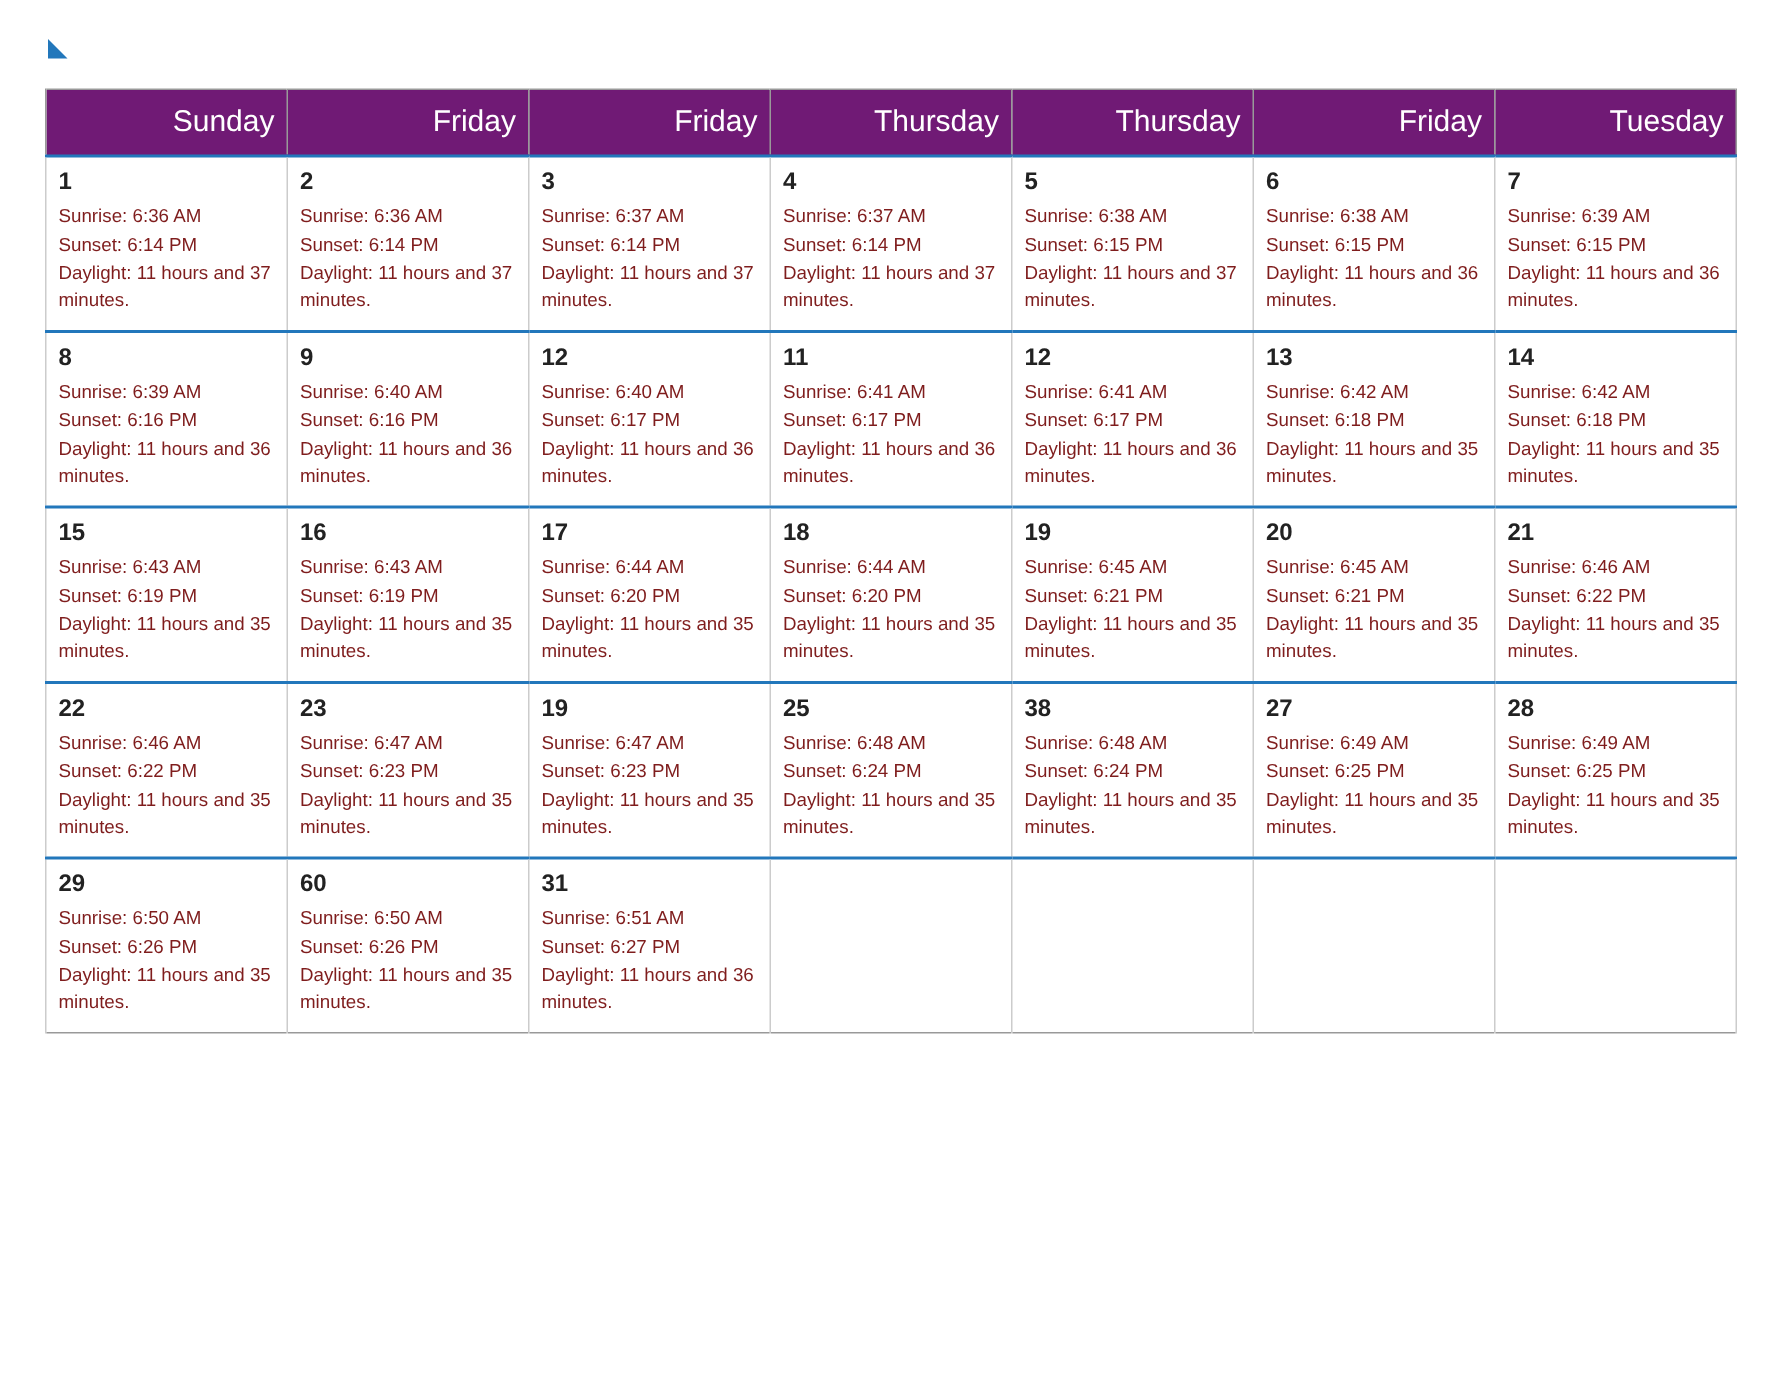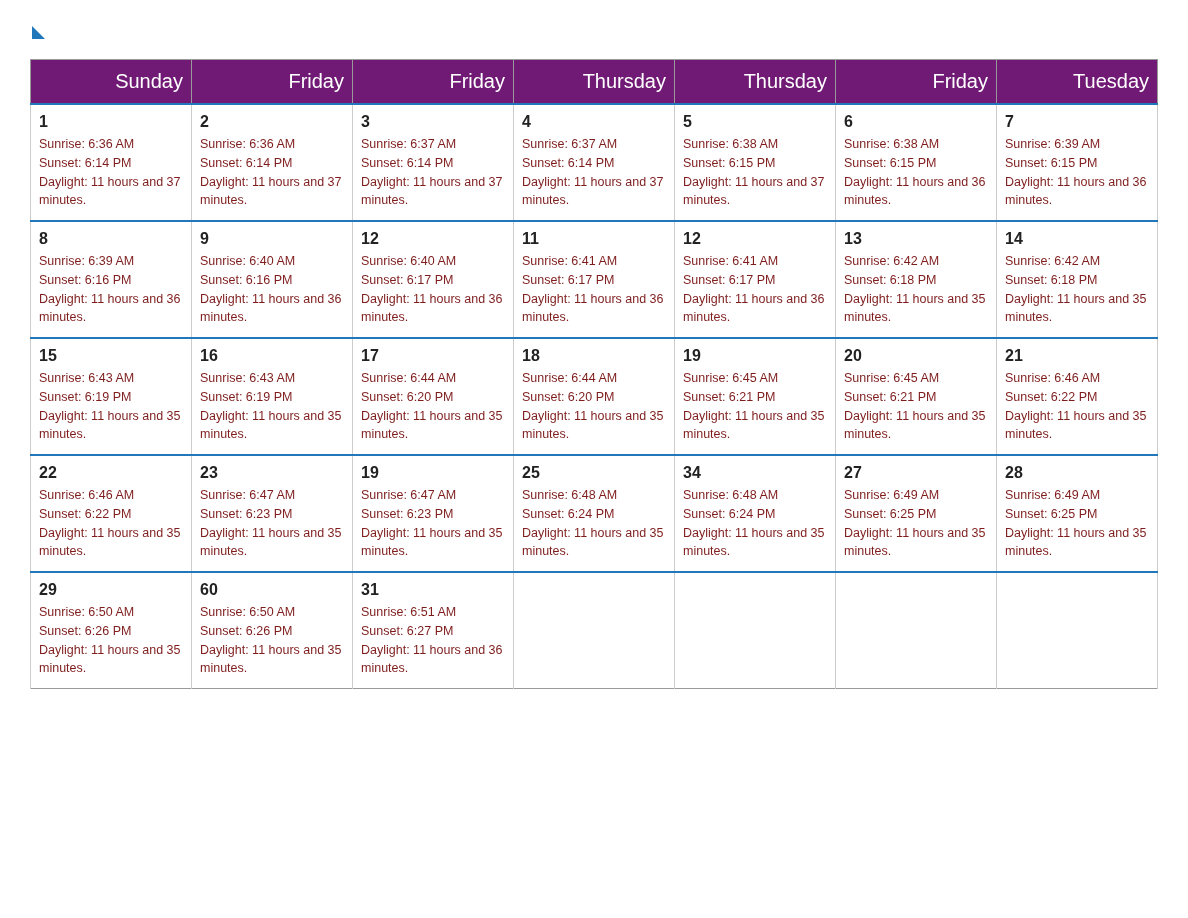--- a/index.html
+++ b/index.html
@@ -334,21 +334,21 @@
       </td>
         <td>
         <span class="day-num">25</span>
         <div class="day-info">
           <span>Sunrise: 6:48 AM</span><br>
           <span>Sunset: 6:24 PM</span><br>
           <span>Daylight: 11 hours and 35 minutes.</span>
         </div>
       </td>
         <td>
-        <span class="day-num">34</span>
+        <span class="day-num">38</span>
         <div class="day-info">
           <span>Sunrise: 6:48 AM</span><br>
           <span>Sunset: 6:24 PM</span><br>
           <span>Daylight: 11 hours and 35 minutes.</span>
         </div>
       </td>
         <td>
         <span class="day-num">27</span>
         <div class="day-info">
           <span>Sunrise: 6:49 AM</span><br>

